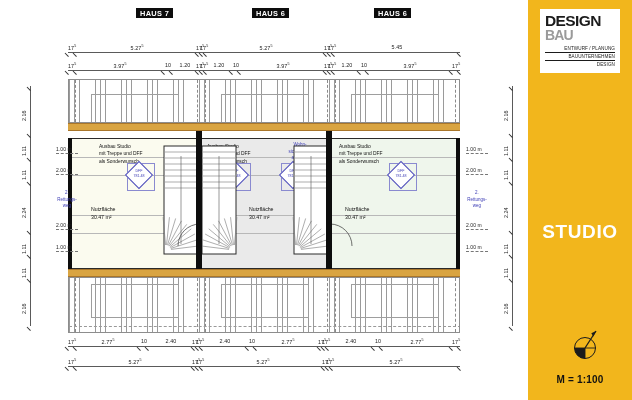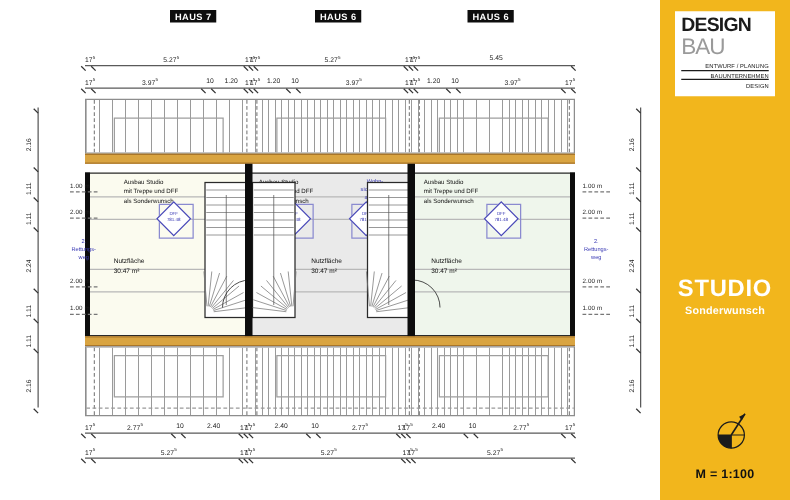--- a/index.html
+++ b/index.html
@@ -66,21 +66,21 @@
   
   .ghline{position:absolute;height:1px;background:#b8b8b8;}
 
   
   #panel{position:absolute;left:528px;top:0;width:104px;height:400px;
          background:#f2b61c;}
   #logo{position:absolute;left:12px;top:9px;width:80px;background:#fff;
         padding:5px 5px 6px 5px;box-sizing:border-box;}
   .lg1{font-size:15.5px;font-weight:bold;color:#1b1b1b;letter-spacing:-.6px;
        line-height:.95;}
-  .lg2{font-size:18px;font-weight:normal;color:#9a9a9a;letter-spacing:-.8px;
+  .lg2{font-size:14px;font-weight:bold;color:#9a9a9a;letter-spacing:-.8px;
        line-height:.95;}
   .lgrow{display:flex;align-items:flex-end;gap:3px;line-height:.95;}
   .lgsq{width:24px;height:15px;background:#f2b61c;display:inline-block;}
   .lg3{font-size:15px;font-weight:bold;color:#1b1b1b;letter-spacing:-.5px;
        line-height:.95;}
   .lgsub{font-size:4.6px;color:#1b1b1b;text-align:right;
          border-top:.7px solid #1b1b1b;padding:1.2px 0 .6px;letter-spacing:.1px;}
   .lgsub:first-of-type{border-top:none;}
   #studio{position:absolute;left:0;top:222px;width:104px;text-align:center;}
   .studio-t{font-size:19px;font-weight:bold;color:#fff;letter-spacing:.6px;
@@ -404,21 +404,20 @@
       <div class="lg2">BAU</div>
       <div style="margin-top:3px;">
         <div class="lgsub">ENTWURF / PLANUNG</div>
         <div class="lgsub">BAUUNTERNEHMEN</div>
         <div class="lgsub">DESIGN</div>
       </div>
     </div>
 
     <div id="studio">
       <div class="studio-t">STUDIO</div>
-      <div class="studio-s">Sonderwunsch</div>
     </div>
 
 
     <svg id="compass" viewBox="0 0 34 34">
       <circle cx="15" cy="20" r="10.5" fill="none" stroke="#1b1b1b" stroke-width="1"></circle>
       <line x1="15" y1="20" x2="26" y2="3" stroke="#1b1b1b" stroke-width="1.3"></line>
       <polygon points="26,3 23.4,8.4 21.3,5.3" fill="#1b1b1b"></polygon>
       <line x1="15" y1="20" x2="15" y2="30.5" stroke="#1b1b1b" stroke-width=".9"></line>
       <line x1="4.5" y1="20" x2="25.5" y2="20" stroke="#1b1b1b" stroke-width=".9"></line>
       <path d="M15 20 L15 30.5 A10.5 10.5 0 0 1 4.5 20 Z" fill="#1b1b1b"></path>

